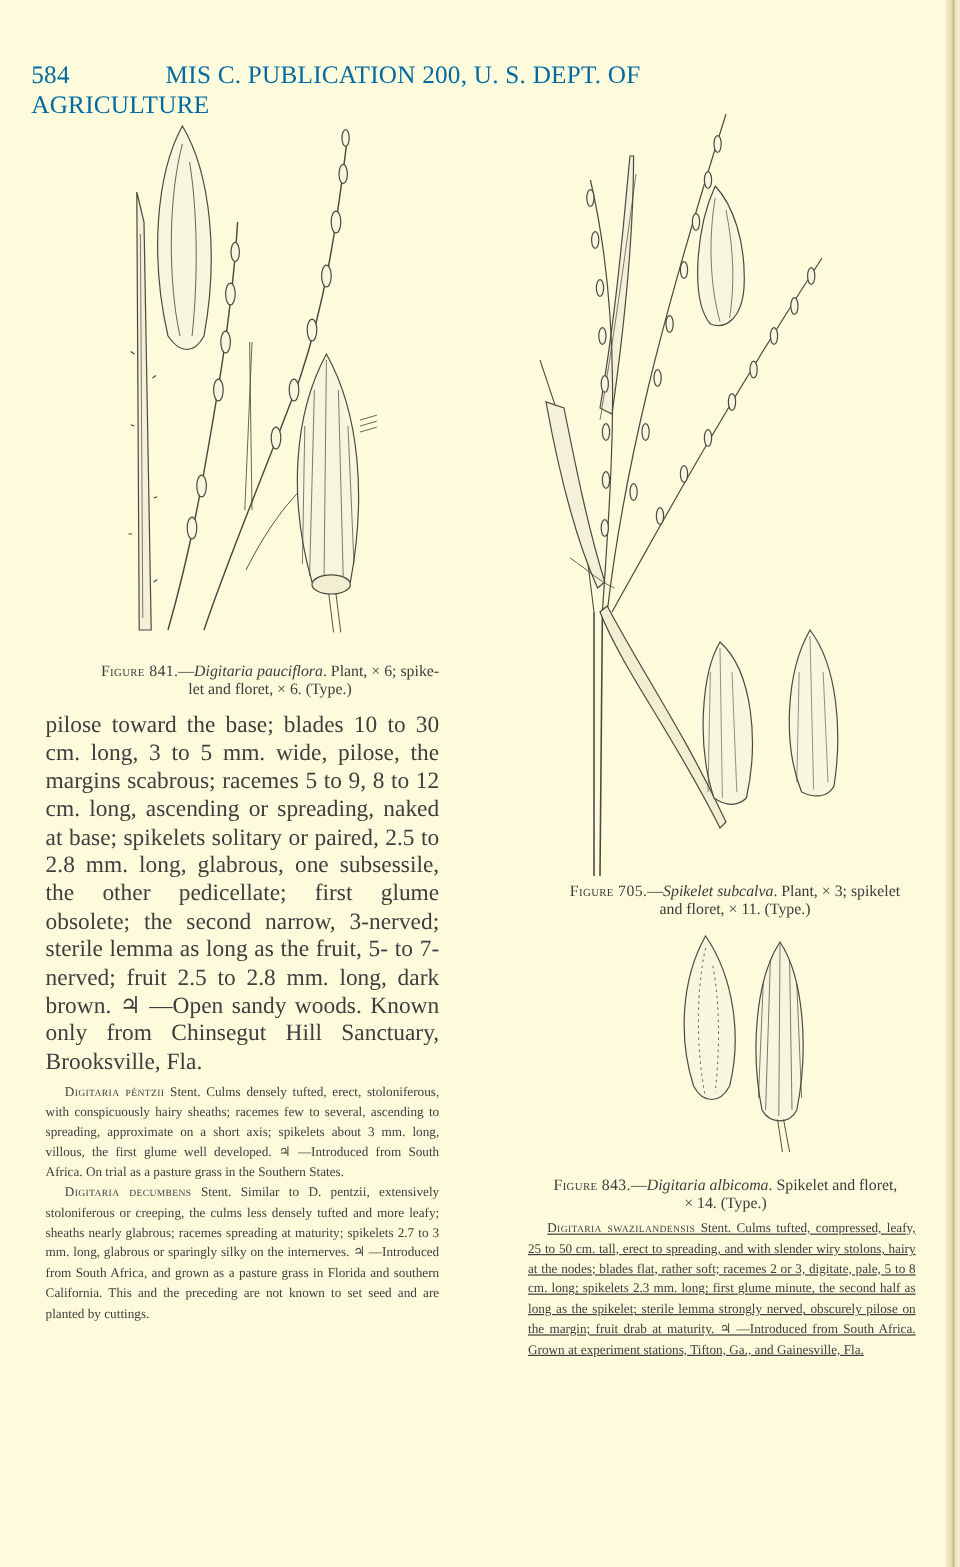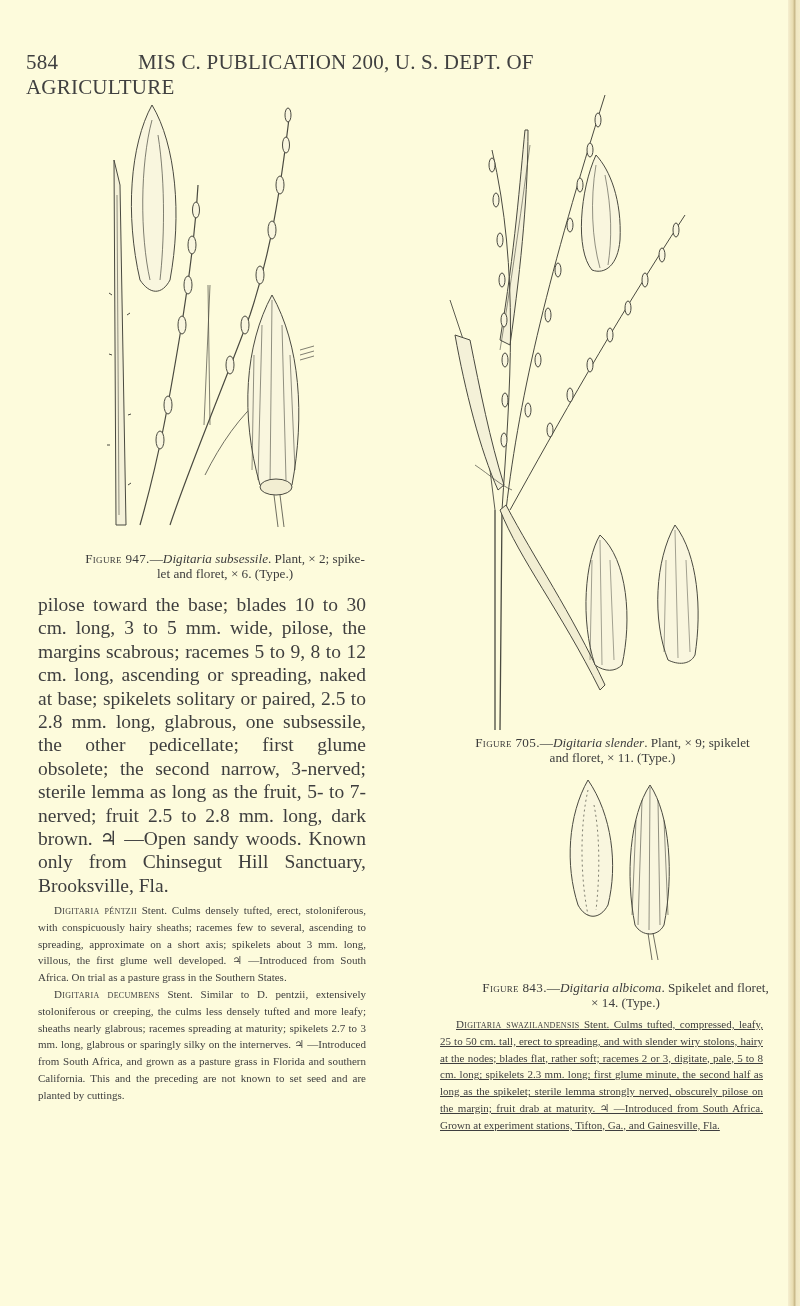--- a/index.html
+++ b/index.html
@@ -9,21 +9,21 @@
     font-family: "DejaVu Serif", "Liberation Serif", serif;
     color: #3a3a3a;
     position: relative;
   }
   .page-edge {
     position: absolute; right: 0; top: 0; width: 12px; height: 1306px;
     background: linear-gradient(to right, #f5eed0 0%, #e8dcb0 40%, #c9b98a 55%, #efe6c2 70%, #f4ecc8 100%);
   }
   .running-head {
     position: absolute; top: 50px; left: 26px; width: 640px;
-    font-family: "Liberation Serif", serif; font-size: 21px; color: #404040;
+    font-family: "Liberation Serif", serif; font-size: 21px; color: #0369a1;
     letter-spacing: 0.2px;
   }
   .running-head .pno { display: inline-block; width: 112px; }
   .fig { position: absolute; }
   .fig svg { display: block; }
   .caption {
     position: absolute; font-family: "Liberation Serif", serif;
     font-size: 13.2px; line-height: 15px; color: #3c3c3c; text-align: center;
   }
   .caption .fig-label { font-variant: small-caps; letter-spacing: 0.3px; }
@@ -75,21 +75,21 @@
 
     <path d="M172 200 C145 250 140 320 160 390 C170 400 185 400 192 390 C205 320 200 250 172 200 Z" fill="#f9f6de"></path>
     <path d="M172 205 L170 390 M162 230 L158 385 M182 230 L186 385 M154 260 L152 375 M190 260 L195 375" stroke-width="0.6"></path>
     <ellipse cx="176" cy="392" rx="16" ry="8" fill="#f2eed2"></ellipse>
     <path d="M174 400 L178 432 M180 400 L184 432" stroke-width="0.8"></path>
     <path d="M200 255 l14 -4 M200 260 l14 -4 M200 265 l14 -4" stroke-width="0.7"></path>
   </svg>
 </div>
 
 <div class="caption" style="left:30px; top:551px; width:390px;">
-  <span class="fig-label">Figure 947.</span>—<span class="sp">Digitaria subsessile</span><span>. Plant, × 2; spike-</span><br>
+  <span class="fig-label">Figure 841.</span>—<span class="sp">Digitaria pauciflora</span><span>. Plant, × 6; spike-</span><br>
   <span>let and floret, × 6. (Type.)</span>
 </div>
 
 <div class="col large" style="left:38px; top:593px; width:328px;">
   <p>pilose toward the base; blades 10 to 30 cm. long, 3 to 5 mm. wide, pilose, the margins scabrous; racemes 5 to 9, 8 to 12 cm. long, ascending or spreading, naked at base; spikelets solitary or paired, 2.5 to 2.8 mm. long, glabrous, one subsessile, the other pedicellate; first glume obsolete; the second narrow, 3-nerved; sterile lemma as long as the fruit, 5- to 7-nerved; fruit 2.5 to 2.8 mm. long, dark brown. ♃ —Open sandy woods. Known only from Chinsegut Hill Sanctuary, Brooksville, Fla.</p>
 </div>
 
 <div class="col small" style="left:38px; top:902px; width:328px;">
   <p class="indent"><span class="sc">Digitaria péntzii</span><span> Stent.</span><span>  Culms densely tufted, erect, stoloniferous, with conspicuously hairy sheaths; racemes few to several, ascending to spreading, approximate on a short axis; spikelets about 3 mm. long, villous, the first glume well developed. ♃ —Introduced from South Africa. On trial as a pasture grass in the Southern States.</span></p>
   <p class="indent"><span class="sc">Digitaria decumbens</span><span> Stent.</span><span>  Similar to </span><span class="it">D. pentzii</span><span>, extensively stoloniferous or creeping, the culms less densely tufted and more leafy; sheaths nearly glabrous; racemes spreading at maturity; spikelets 2.7 to 3 mm. long, glabrous or sparingly silky on the internerves. ♃ —Introduced from South Africa, and grown as a pasture grass in Florida and southern California. This and the preceding are not known to set seed and are planted by cuttings.</span></p>
@@ -138,34 +138,34 @@
     <path d="M156 75 C150 110 152 150 160 178 M165 85 C172 120 172 150 168 175" stroke-width="0.6"></path>
 
     <path d="M160 445 C145 470 140 530 155 575 C165 582 175 582 182 575 C192 530 188 470 160 445 Z" fill="#f9f6de"></path>
     <path d="M160 450 L162 575 M152 470 L150 570 M170 470 L174 570" stroke-width="0.5"></path>
     <path d="M235 435 C215 470 212 530 228 570 C238 575 250 575 255 565 C262 520 258 465 235 435 Z" fill="#f9f6de"></path>
     <path d="M235 440 L238 568 M226 470 L224 562 M246 470 L250 562" stroke-width="0.5"></path>
   </svg>
 </div>
 
 <div class="caption" style="left:440px; top:735px; width:345px;">
-  <span class="fig-label">Figure 705.</span>—<span class="sp">Digitaria slender</span><span>. Plant, × 9; spikelet</span><br>
+  <span class="fig-label">Figure 705.</span>—<span class="sp">Spikelet subcalva</span><span>. Plant, × 3; spikelet</span><br>
   <span>and floret, × 11. (Type.)</span>
 </div>
 
 <div class="fig" style="left:560px; top:775px;">
   <svg width="160" height="190" viewBox="0 0 160 190" fill="none" stroke="#4a4a40" stroke-width="1">
     <path d="M28 5 C8 40 5 90 18 130 C26 145 40 145 48 130 C58 90 52 40 28 5 Z" fill="#f9f6de"></path>
     <path d="M28 15 C20 50 20 100 28 140 M34 30 C40 60 40 100 36 135" stroke-dasharray="2 3" stroke-width="0.7"></path>
     <path d="M90 10 C70 40 65 100 75 150 C82 162 98 162 104 150 C114 100 110 40 90 10 Z" fill="#f9f6de"></path>
     <path d="M90 12 L89 155 M82 25 L78 150 M98 25 L100 150 M76 45 L72 140 M104 45 L108 140" stroke-width="0.6"></path>
     <path d="M88 158 L92 185 M93 158 L98 185" stroke-width="0.8"></path>
   </svg>
 </div>
 
-<div class="caption" style="left:453px; top:980px; width:345px;">
+<div class="caption" style="left:432px; top:980px; width:345px;">
   <span class="fig-label">Figure 843.</span>—<span class="sp">Digitaria albicoma</span><span>. Spikelet and floret,</span><br>
   <span>× 14. (Type.)</span>
 </div>
 
 <div class="col small" style="left:440px; top:1016px; width:323px;text-decoration:underline;">
   <p class="indent"><span class="sc">Digitaria swazilandensis</span><span> Stent.</span><span> Culms tufted, compressed, leafy, 25 to 50 cm. tall, erect to spreading, and with slender wiry stolons, hairy at the nodes; blades flat, rather soft; racemes 2 or 3, digitate, pale, 5 to 8 cm. long; spikelets 2.3 mm. long; first glume minute, the second half as long as the spikelet; sterile lemma strongly nerved, obscurely pilose on the margin; fruit drab at maturity. ♃ —Introduced from South Africa. Grown at experiment stations, Tifton, Ga., and Gainesville, Fla.</span></p>
 </div>
 
 </body></html>

